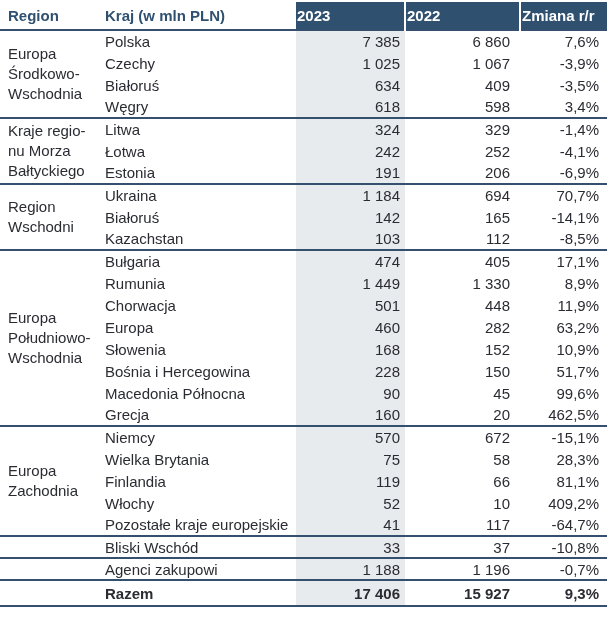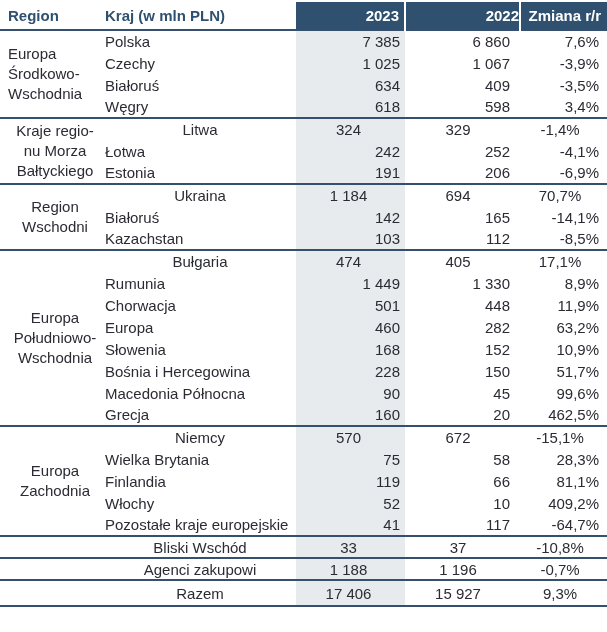--- a/index.html
+++ b/index.html
@@ -39,21 +39,21 @@
   th.h-left{
     text-align:left;
     color:var(--navy);
     background:#ffffff;
   }
   th.h-region{padding-left:8px;}
   th.h-country{padding-left:2px;margin-top:8px;}
   th.h-num{
     background:var(--navy);
     color:var(--header-text);
-    text-align:right;
+    text-align:left;
   }
   th.h-2023{padding-right:5px;}
   th.h-2022{padding-right:0;border-left:2px solid #ffffff;}
   th.h-change{padding-right:6px;border-left:2px solid #ffffff;margin-left:14px;}
 
   tbody td{
     height:22px;
     vertical-align:middle;
     white-space:nowrap;
   }
@@ -64,23 +64,23 @@
   }
   td.country{padding-left:2px;}
   td.n2023{
     background:var(--shade);
     text-align:right;
     padding-right:5px;
   }
   td.n2022{text-align:right;padding-right:10px;}
   td.chg{text-align:right;padding-right:8px;}
 
-  tr.group-start td{border-top:2px solid var(--line);text-align:center;}
+  tr.group-start td{border-top:2px solid var(--line);}
   tr.total-row td{
-    font-weight:400;
+    font-weight:700;
     height:26px;
     border-bottom:2px solid var(--line);
   }
 </style>
 </head>
 <body>
 
 <div class="page">
   <table>
     <colgroup>

